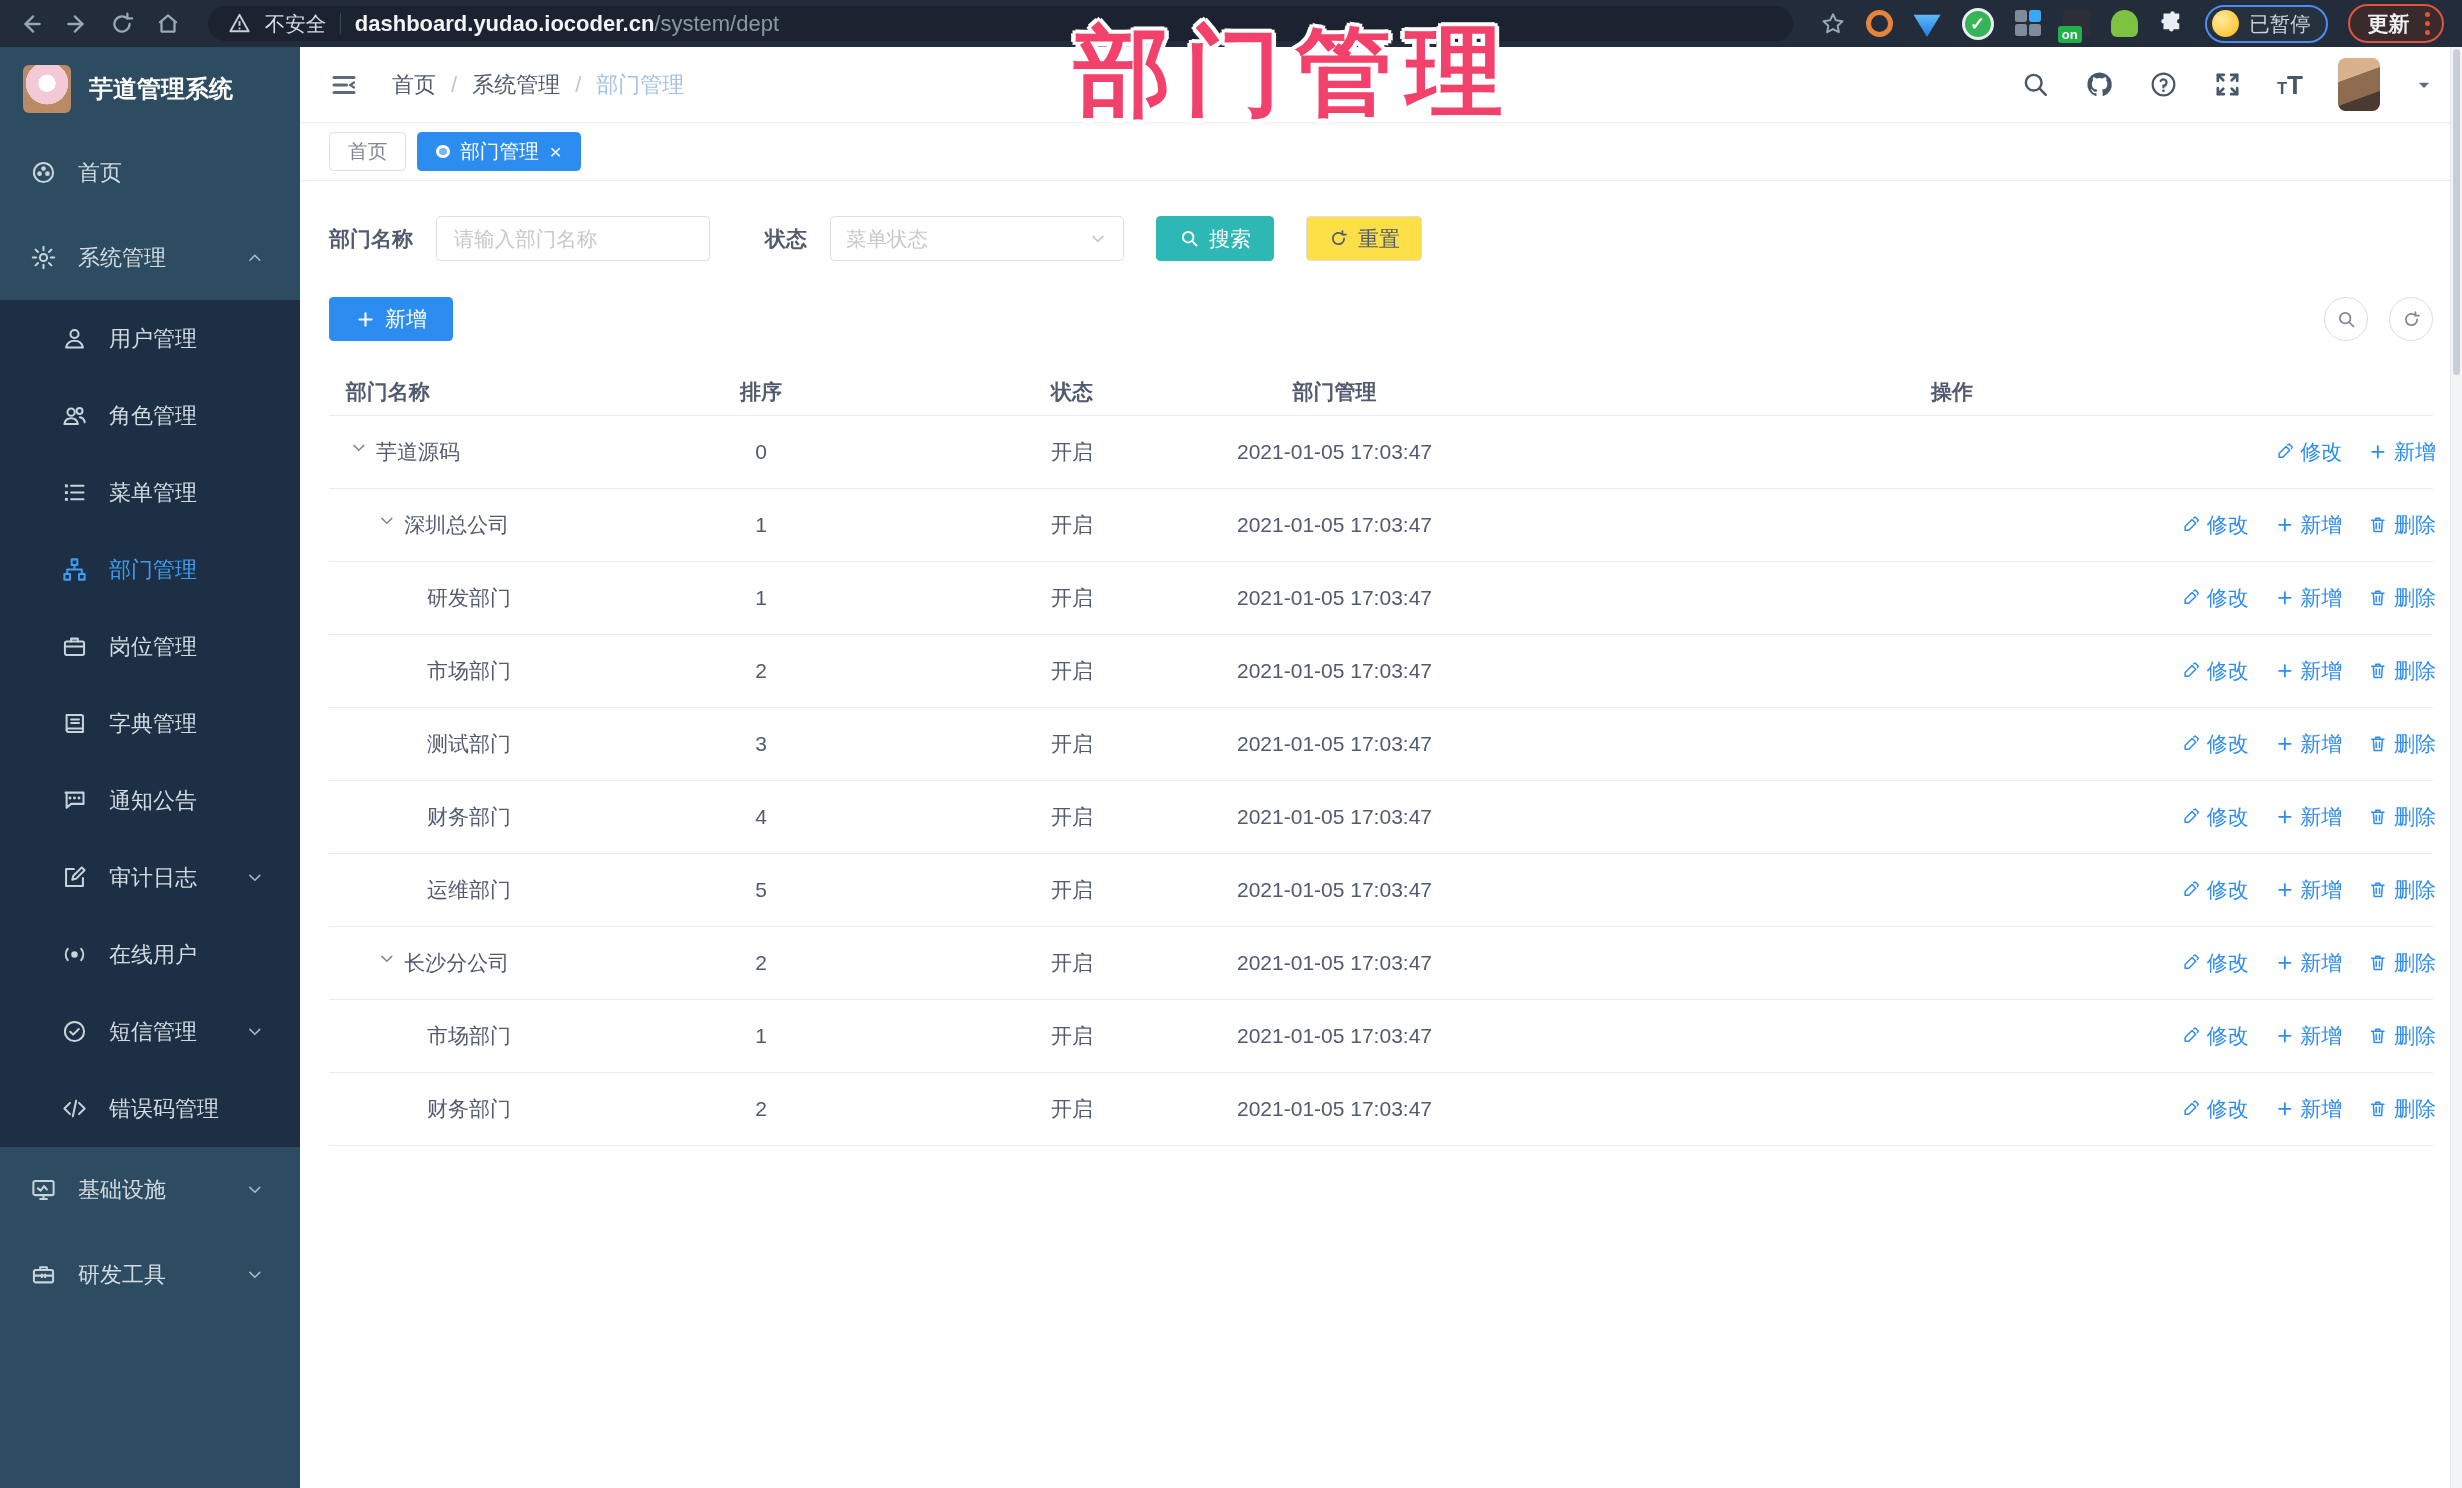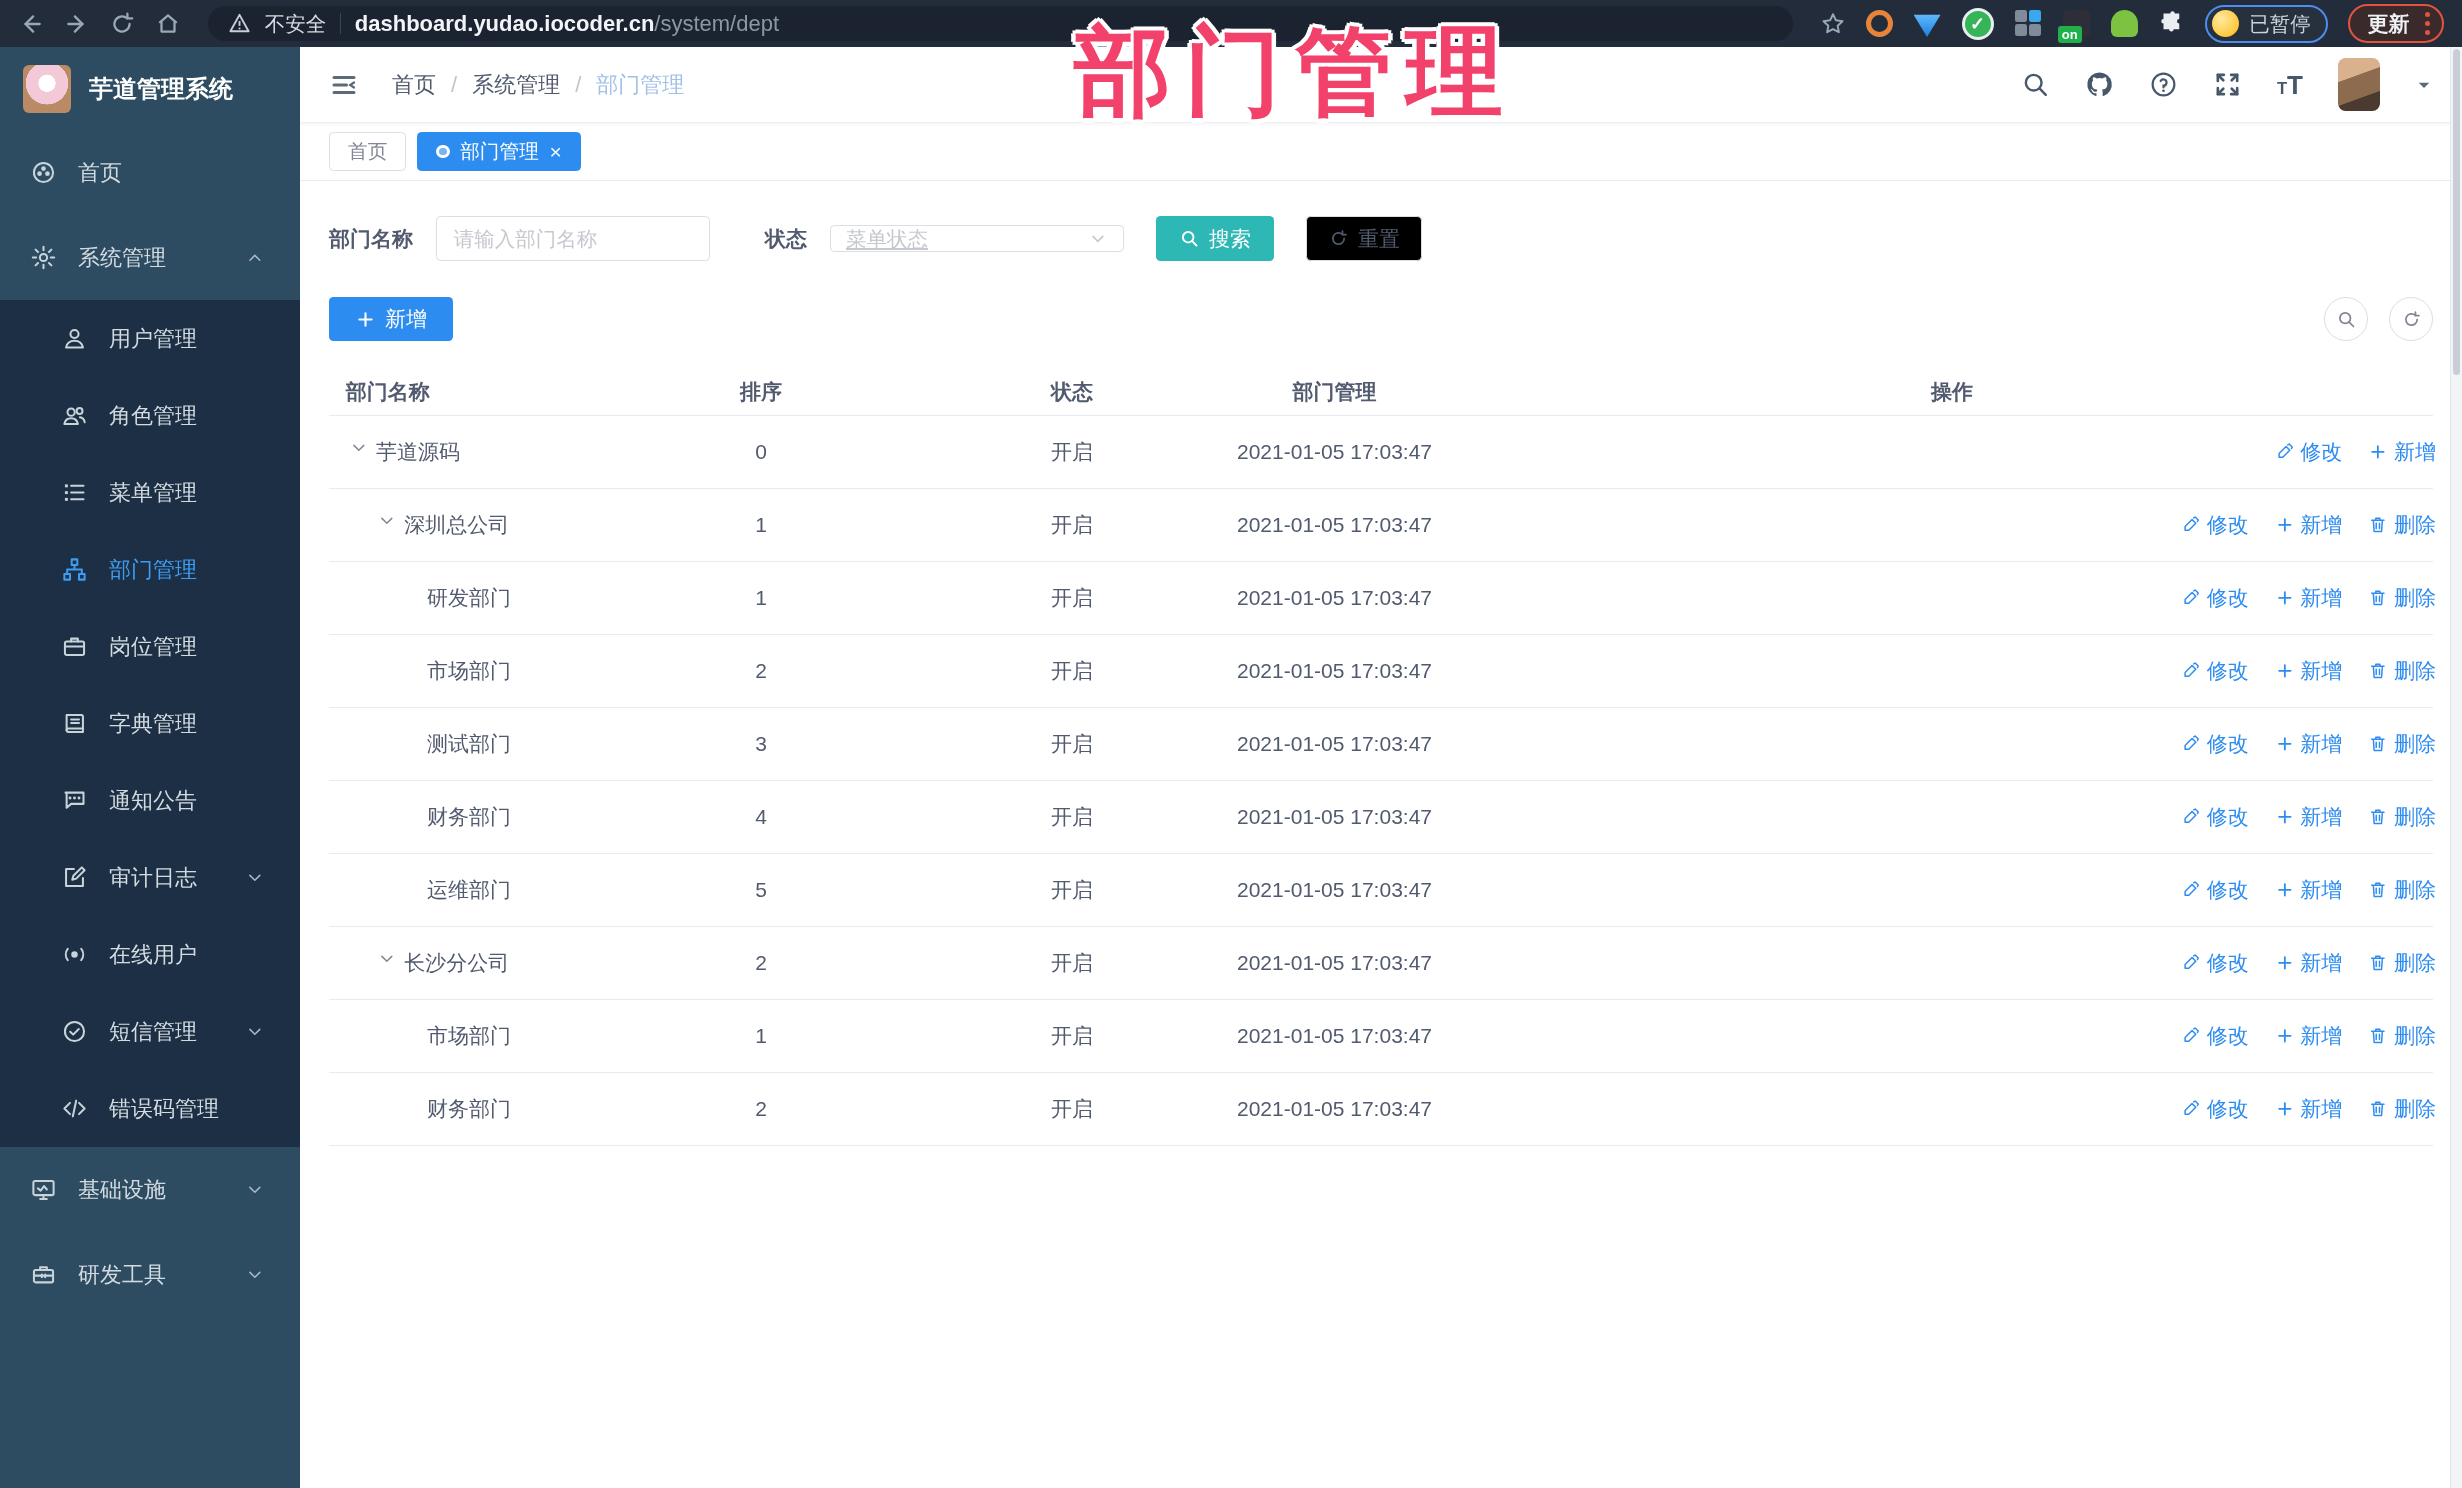--- a/index.html
+++ b/index.html
@@ -85,28 +85,28 @@
   .tab .close { font-size:21px; line-height:1; opacity:.95; }
 
   .content { flex:1; padding:35px 29px 0 29px; position:relative; }
   .filter-row { display:flex; align-items:center; }
   .f-label { font-weight:700; color:#515a6e; white-space:nowrap; }
   .f-input { width:274px; height:45px; border:0.8px solid #dcdee2; border-radius:4.5px;
     margin-left:23px; padding:0 16.7px; font-size:20.5px; color:#515a6e; outline:none;
     font-family:"Liberation Sans", sans-serif; }
   .f-input::placeholder { color:#c5c8ce; }
   .f-label2 { margin-left:55px; }
-  .f-select { width:294px; height:27px; border:0.8px solid #dcdee2; border-radius:4.5px;
+  .f-select { width:294px; height:45px; border:0.8px solid #dcdee2; border-radius:4.5px;
     margin-left:23px; padding:0 15px; display:flex; align-items:center; justify-content:space-between;
-    color:#c5c8ce; font-size:20.5px; cursor:pointer; background:#fff;text-decoration:underline; }
+    color:#c5c8ce; font-size:20.5px; cursor:pointer; background:#fff; }
   .f-select .chev { width:19.7px; height:19.7px; color:#c5c8ce; }
   .btn { border:none; cursor:pointer; display:inline-flex; align-items:center; justify-content:center;
     gap:9px; border-radius:4.5px; font-size:21px; font-family:"Liberation Sans", sans-serif; }
   .btn-search { margin-left:32px; height:45px; padding:0 23px; background:var(--info,#2db7b5); color:#fff; }
-  .btn-reset { margin-left:32px; height:45px; padding:0 21px; background:#000000;
+  .btn-reset { margin-left:32px; height:45px; padding:0 21px; background:#fde047;
     border:0.8px solid #dcdee2; color:#515a6e; }
   .btn .b-ic { width:21px; height:21px; }
 
   .toolbar { display:flex; align-items:center; margin-top:36px; }
   .btn-add { height:44px; padding:0 26px; background:var(--primary,#2d8cf0); color:#fff; }
   .tool-circles { margin-left:auto; display:flex; gap:21px; }
   .circle-btn { width:44px; height:44px; border-radius:50%; border:0.8px solid #dcdee2;
     background:#fff; color:#808695; display:flex; align-items:center; justify-content:center; cursor:pointer; }
   .circle-btn .b-ic { width:21px; height:21px; }
 

